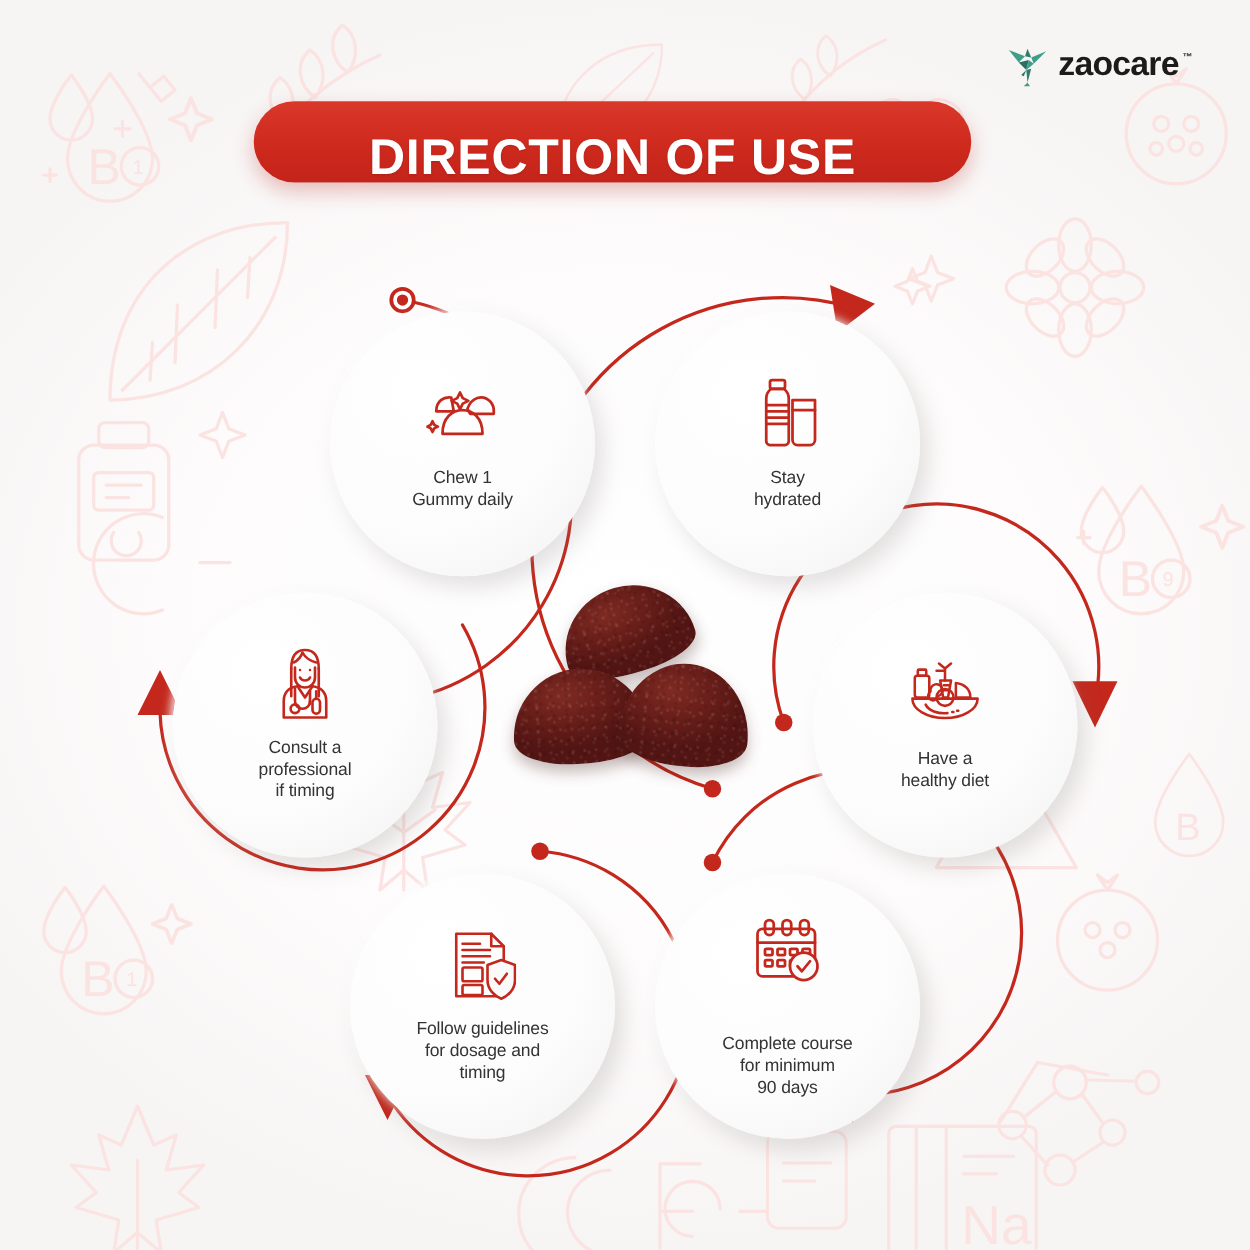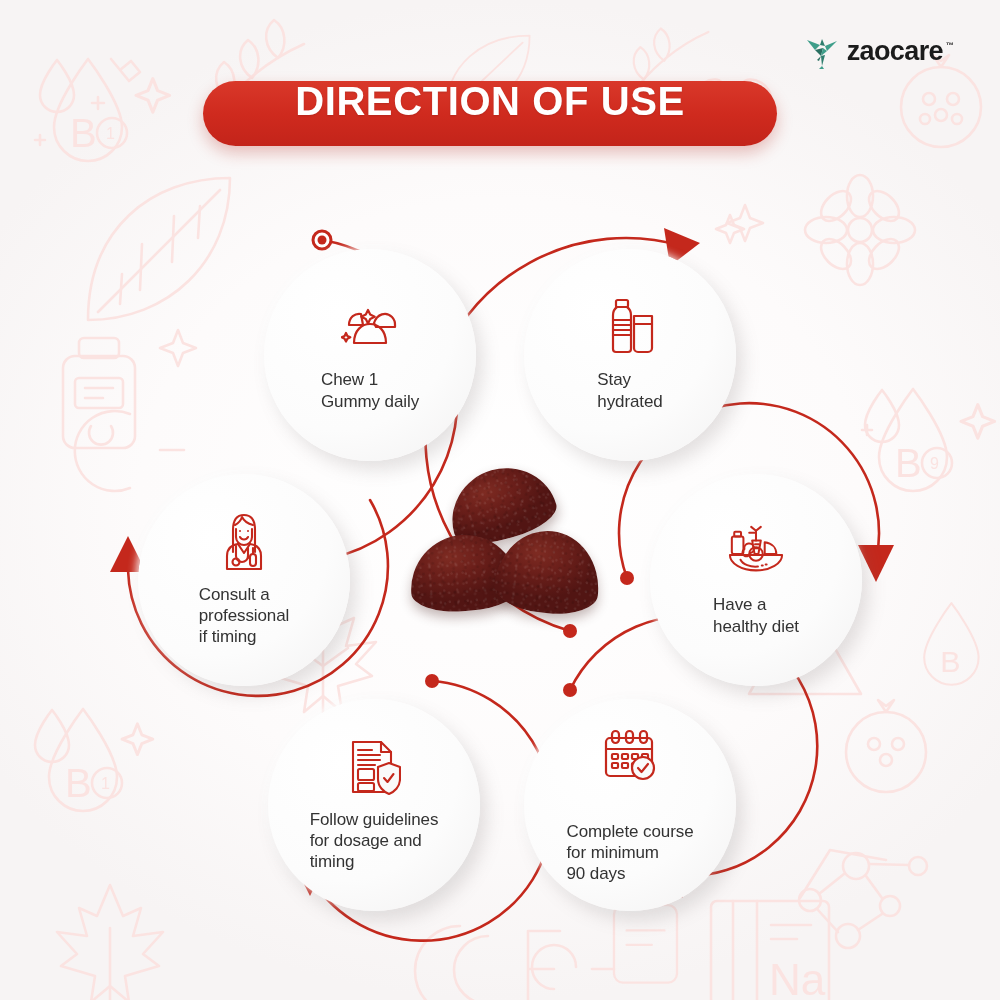--- a/index.html
+++ b/index.html
@@ -64,21 +64,21 @@
   #title-banner {
     position: absolute;
     left: 203px;
     top: 81px;
     width: 574px;
     height: 65px;
     border-radius: 34px;
     background: linear-gradient(180deg, #d9382a 0%, #cf2a1e 52%, #c3241a 100%);
     box-shadow: 0 7px 16px rgba(180, 35, 25, 0.28);
     display: flex;
-    align-items: flex-start;
+    align-items: flex-end;
     justify-content: center;
     z-index: 6;
   }
   #title-banner .title-text {
     color: #ffffff;
     font-size: 40px;
     font-weight: 700;
     letter-spacing: 0.6px;
     font-family: "Liberation Sans", sans-serif;
     line-height: 1;
@@ -112,36 +112,36 @@
     height: 58px;
     display: flex;
     align-items: center;
     justify-content: center;
     margin-bottom: 13px;
   }
   .node .node-icon svg { display: block; }
 
   .node .node-label {
     color: #333333;
-    font-size: 17px;
+    font-size: 14px;
     line-height: 1.24;
-    text-align: left;
+    text-align: center;
     font-family: "Liberation Sans", sans-serif;
     font-weight: 400;
     white-space: pre-line;
     letter-spacing: -0.1px;
     padding: 0 8px;
   }
 
   
   #node-0 { left: 264px; top: 249px; }   
   #node-1 { left: 524px; top: 249px; }   
   #node-2 { left: 650px; top: 474px; }   
   #node-3 { left: 524px; top: 699px; gap: 24px; }   
-  #node-4 { left: 268px; top: 699px; }   
+  #node-4 { left: 280px; top: 699px; }   
   #node-5 { left: 138px; top: 474px; }   
 
   
   #center-gummies {
     position: absolute;
     left: 400px;
     top: 465px;
     width: 200px;
     height: 160px;
     z-index: 5;

